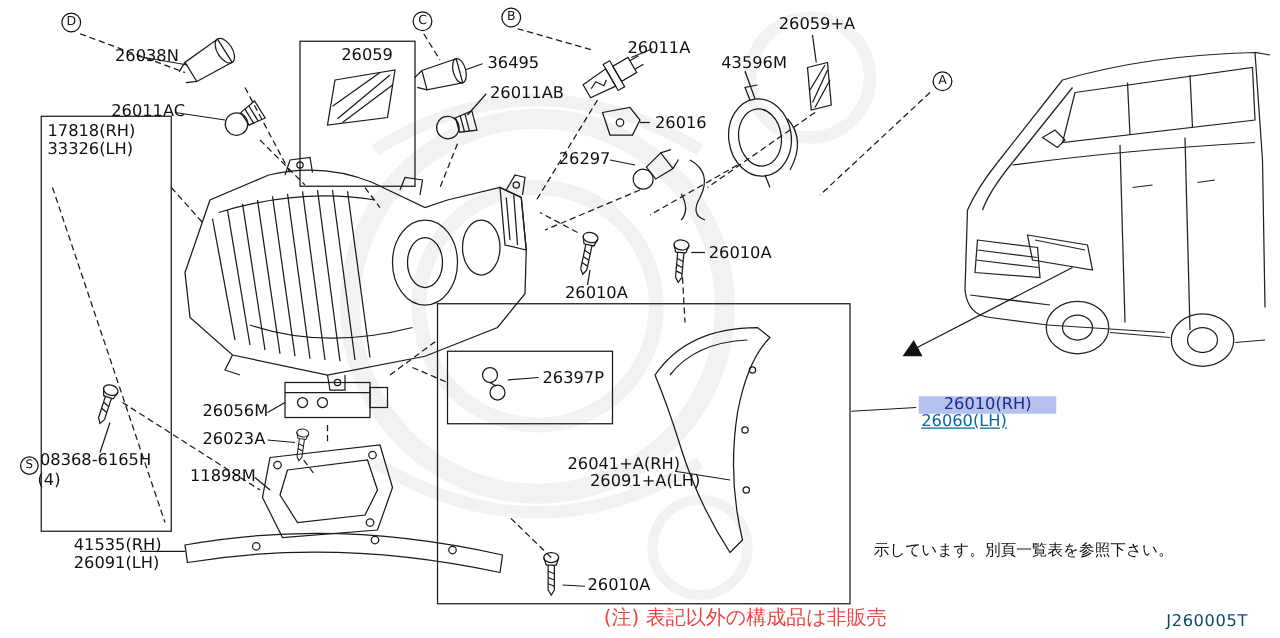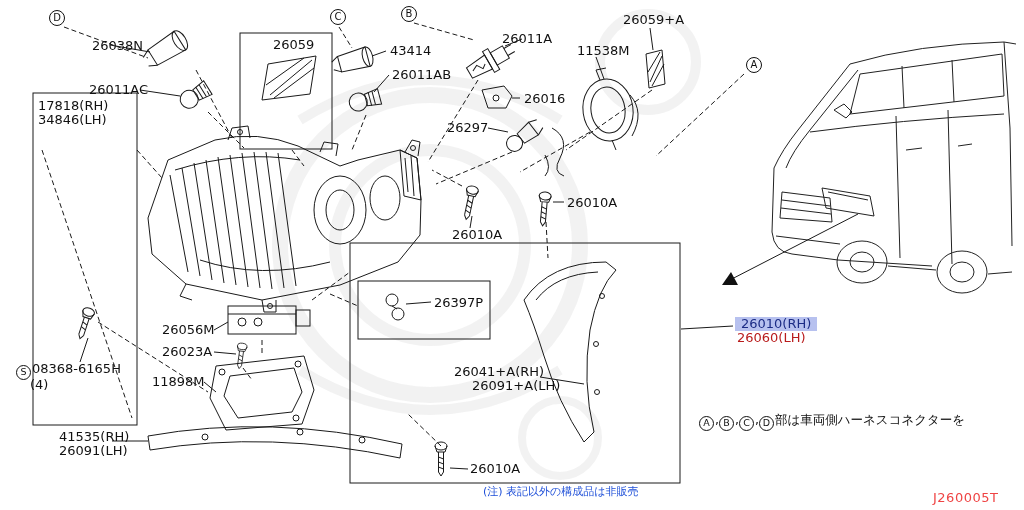--- a/index.html
+++ b/index.html
@@ -5,25 +5,25 @@
   html,body{margin:0;padding:0;background:#fff;}
   .stage{position:relative;width:1024px;height:510px;background:#ffffff;overflow:hidden;
          font-family:"DejaVu Sans","Liberation Sans",sans-serif;color:#111;}
   svg.art{position:absolute;left:0;top:0;}
   .lbl{position:absolute;font-size:13px;line-height:14px;white-space:nowrap;color:#111;text-align:center;}
   .refc{position:absolute;width:14px;height:14px;border:1.3px solid #111;border-radius:50%;
         font-size:10px;line-height:14px;display:flex;align-items:center;justify-content:center;
         background:#fff;color:#111;}
   .refc.inline{position:static;display:inline-flex;width:13px;height:13px;margin:0 1px 0 0;
         vertical-align:-2px;font-size:9.5px;}
-  .hl{background:#b7c1ef;color:#1c2c86;padding:0 6px;}
-  .blue{color:#b91c1c;}
+  .hl{background:#b7c1ef;color:#1c2c86;padding:0 20px;}
+  .blue{color:#0369a1;text-decoration:underline;}
   .note{position:absolute;font-size:12.5px;line-height:18px;white-space:nowrap;color:#111;}
-  .footnote{position:absolute;font-size:11px;white-space:nowrap;color:#1d4ed8;}
-  .code{position:absolute;font-size:13px;color:#ef4444;letter-spacing:.5px;}
+  .footnote{position:absolute;font-size:16px;white-space:nowrap;color:#ef4444;}
+  .code{position:absolute;font-size:13px;color:#0c4a6e;letter-spacing:.5px;}
 </style>
 </head>
 <body>
 
 <div class="stage">
 
 <svg class="art" width="1024" height="510" viewBox="0 0 1024 510">
 
   <g opacity="0.09" stroke="#777" fill="none">
     <circle cx="430" cy="245" r="150" stroke-width="16"></circle>
@@ -278,42 +278,42 @@
 </svg>
 
 <div class="refc" style="left:49px;top:10px">D</div>
 <div class="refc" style="left:330px;top:9px">C</div>
 <div class="refc" style="left:401px;top:6px">B</div>
 <div class="refc" style="left:746px;top:57px">A</div>
 
 <div class="lbl" style="left:92px;top:39px">26038N</div>
 <div class="lbl" style="left:89px;top:83px">26011AC</div>
 <div class="lbl" style="left:38px;top:99px">17818(RH)</div>
-<div class="lbl" style="left:38px;top:113px">34846(LH)</div>
+<div class="lbl" style="left:38px;top:113px">33326(LH)</div>
 <div class="lbl" style="left:273px;top:38px">26059</div>
-<div class="lbl" style="left:390px;top:44px">43414</div>
+<div class="lbl" style="left:390px;top:44px">36495</div>
 <div class="lbl" style="left:392px;top:68px">26011AB</div>
 <div class="lbl" style="left:502px;top:32px">26011A</div>
 <div class="lbl" style="left:524px;top:92px">26016</div>
 <div class="lbl" style="left:447px;top:121px">26297</div>
-<div class="lbl" style="left:577px;top:44px">11538M</div>
+<div class="lbl" style="left:577px;top:44px">43596M</div>
 <div class="lbl" style="left:623px;top:13px">26059+A</div>
 <div class="lbl" style="left:452px;top:228px">26010A</div>
 <div class="lbl" style="left:567px;top:196px">26010A</div>
 <div class="lbl" style="left:470px;top:462px">26010A</div>
 <div class="lbl" style="left:434px;top:296px">26397P</div>
 <div class="lbl" style="left:162px;top:323px">26056M</div>
 <div class="lbl" style="left:162px;top:345px">26023A</div>
 <div class="lbl" style="left:16px;top:362px"><span class="refc inline">S</span><span>08368-6165H</span></div>
 <div class="lbl" style="left:30px;top:378px">(4)</div>
 <div class="lbl" style="left:152px;top:375px">11898M</div>
 <div class="lbl" style="left:59px;top:430px">41535(RH)</div>
 <div class="lbl" style="left:59px;top:444px">26091(LH)</div>
 <div class="lbl" style="left:454px;top:365px">26041+A(RH)</div>
 <div class="lbl" style="left:472px;top:379px">26091+A(LH)</div>
 <div class="lbl hl" style="left:735px;top:317px">26010(RH)</div>
 <div class="lbl blue" style="left:737px;top:331px">26060(LH)</div>
 
-<div class="note" style="left:699px;top:411px"><span class="refc inline">A</span><span>,</span><span class="refc inline">B</span><span>,</span><span class="refc inline">C</span><span>,</span><span class="refc inline">D</span><span>部は車両側ハーネスコネクターを</span></div>
+<div class="note" style="left:699px;top:431px">示しています。別頁一覧表を参照下さい。</div>
 <div class="footnote" style="left:483px;top:484px">(注) 表記以外の構成品は非販売</div>
 <div class="code" style="left:933px;top:490px">J260005T</div>
 
 </div>
 
 </body></html>

